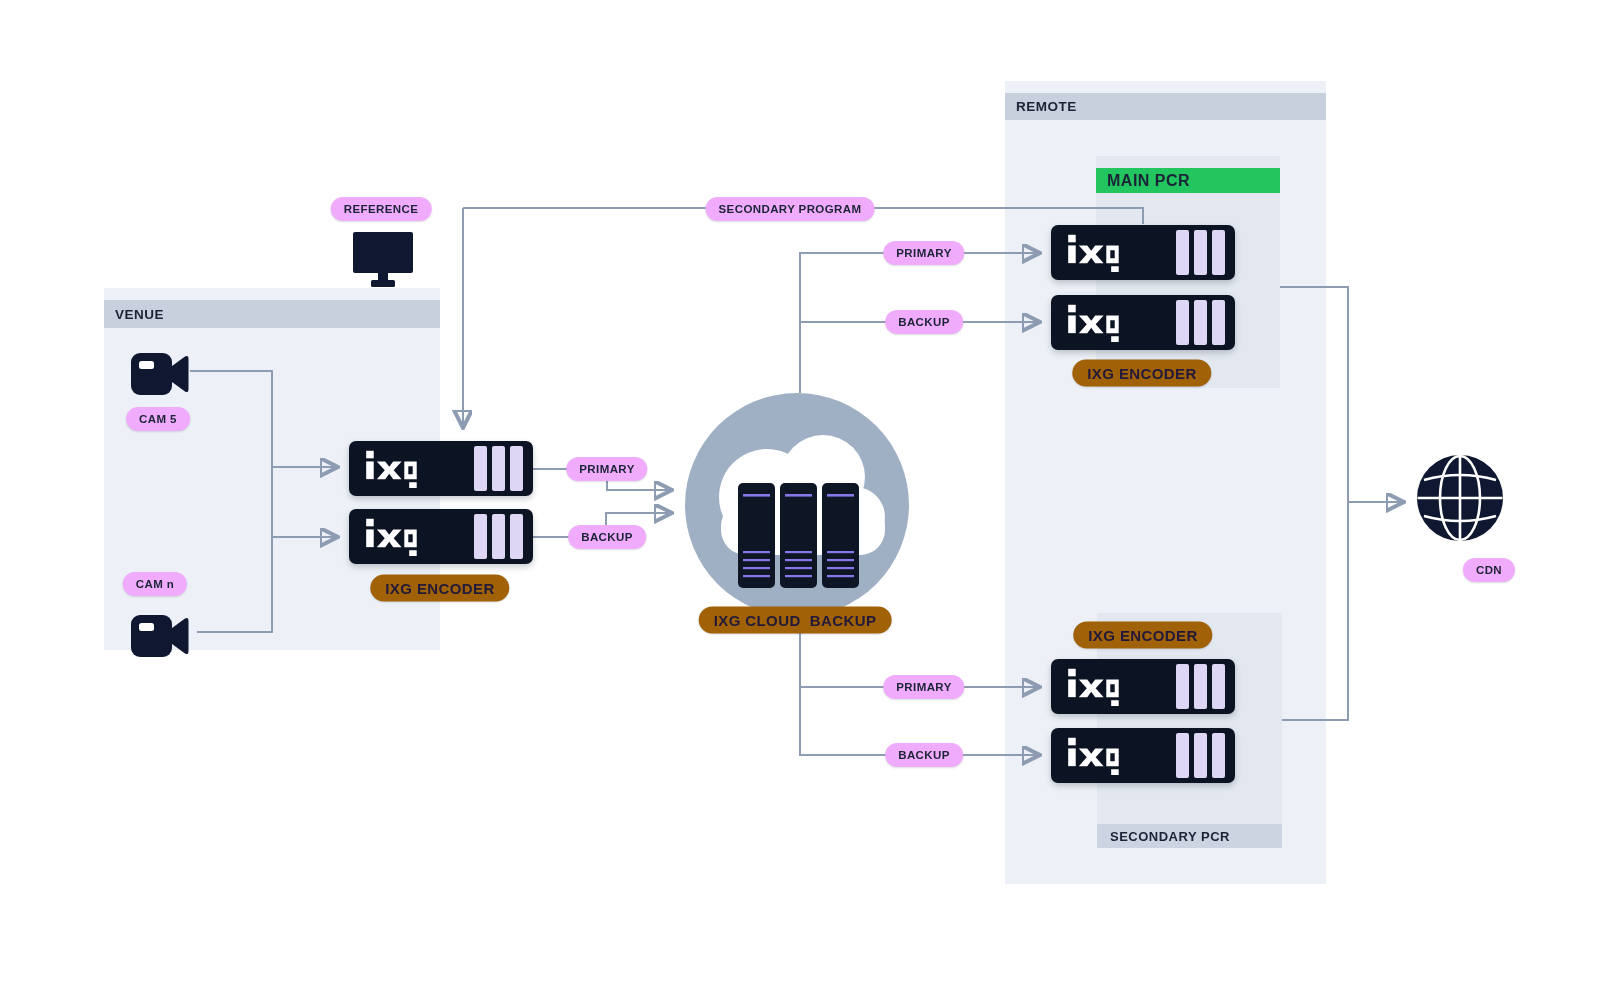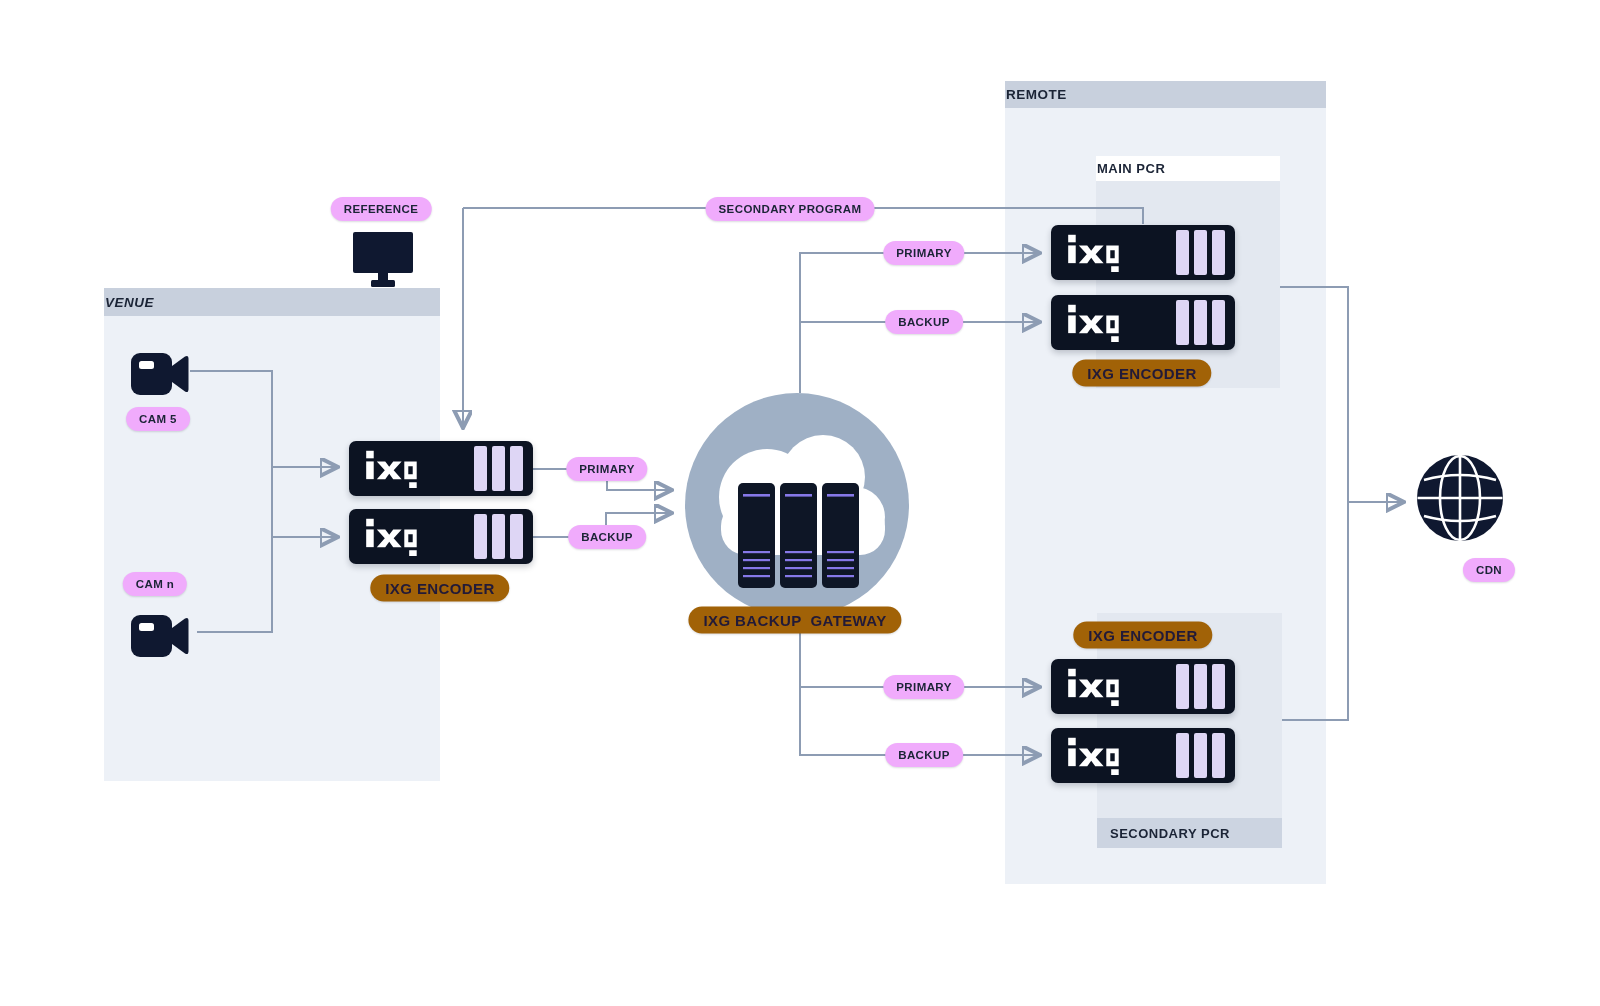--- a/index.html
+++ b/index.html
@@ -4,32 +4,32 @@
 <style>
   html,body{margin:0;padding:0;background:#ffffff;}
   body{width:1600px;height:1006px;overflow:hidden;
        font-family:"Liberation Sans","DejaVu Sans",sans-serif;
        -webkit-font-smoothing:antialiased;}
   .canvas{position:relative;width:1600px;height:1006px;background:#ffffff;}
 
   
   .panel{position:absolute;}
   .panel .panel-header{
-    position:absolute;left:0;top:0;right:0;
+    position:absolute;left:0;top:12px;right:0;
     background:#c8d0dd;color:#1b2436;
     font-size:13.5px;font-weight:700;letter-spacing:.5px;
-    display:flex;align-items:center;padding:0 1px;box-sizing:border-box;}
+    display:flex;align-items:center;padding:0 11px;box-sizing:border-box;}
   .panel .panel-footer{
     position:absolute;left:0;bottom:0;right:0;
     background:#ccd4e1;color:#1b2436;
     font-size:13px;font-weight:700;letter-spacing:.5px;
     display:flex;align-items:center;padding:0 13px;box-sizing:border-box;}
   .panel-outer{background:#edf1f7;}
   .panel-inner{background:#e3e8f0;}
-  .panel-inner .panel-header{background:#ffffff;font-size:13px;}
+  .panel-inner .panel-header{background:#22c55e;font-size:16px;}
 
   
   svg.wires{position:absolute;left:0;top:0;z-index:5;}
   svg.wires path{stroke:#8d9cb3;stroke-width:2;fill:none;}
 
   
   .pill{
     position:absolute;transform:translate(-50%,-50%);z-index:20;
     background:#f0abfc;color:#1b2436;
     font-size:11.5px;font-weight:700;letter-spacing:.4px;
@@ -52,34 +52,34 @@
 
   
   .abs{position:absolute;z-index:15;}
   .cloud-wrap{position:absolute;left:685px;top:393px;width:224px;height:224px;z-index:10;}
 </style>
 </head>
 <body>
 
 <div class="canvas">
 
-  <div class="panel panel-outer" style="left:104px;top:288px;width:336px;height:493px;font-style:italic;">
+  <div class="panel panel-outer" style="left:104px;top:288px;width:336px;height:362px;">
     <div class="panel-header" style="height:28px;">VENUE</div>
   </div>
 
   <div class="panel panel-outer" style="left:1005px;top:81px;width:321px;height:803px;">
     <div class="panel-header" style="height:27px;">REMOTE</div>
   </div>
 
   <div class="panel panel-inner" style="left:1096px;top:156px;width:184px;height:232px;">
     <div class="panel-header" style="height:25px;">MAIN PCR</div>
   </div>
 
   <div class="panel panel-inner" style="left:1097px;top:613px;width:185px;height:235px;">
-    <div class="panel-footer" style="height:30px;">SECONDARY PCR</div>
+    <div class="panel-footer" style="height:24px;">SECONDARY PCR</div>
   </div>
 
   <svg class="wires" width="1600" height="1006" viewBox="0 0 1600 1006">
     <defs>
       <marker id="arr" markerWidth="10" markerHeight="10" refX="8.5" refY="4.5" orient="auto">
         <path d="M0,0 L9,4.5 L0,9 Z" fill="#8d9cb3" stroke="none"></path>
       </marker>
     </defs>
 
     <path d="M190 371 L272 371 L272 632 L197 632"></path>
@@ -282,21 +282,21 @@
   <div class="pill" style="left:155px;top:584px;text-align:right;">CAM n</div>
 
   <div class="pill pill--purple" style="left:440px;top:588px;">IXG ENCODER</div>
 
   <div class="pill" style="left:607px;top:469px;">PRIMARY</div>
 
   <div class="pill" style="left:607px;top:537px;">BACKUP</div>
 
   <div class="pill" style="left:790px;top:209px;">SECONDARY PROGRAM</div>
 
-  <div class="pill pill--purple" style="left:795px;top:620px;">IXG BACKUP  GATEWAY</div>
+  <div class="pill pill--purple" style="left:795px;top:620px;">IXG CLOUD  BACKUP</div>
 
   <div class="pill" style="left:924px;top:253px;">PRIMARY</div>
 
   <div class="pill" style="left:924px;top:322px;">BACKUP</div>
 
   <div class="pill pill--purple" style="left:1142px;top:373px;">IXG ENCODER</div>
 
   <div class="pill pill--purple" style="left:1143px;top:635px;">IXG ENCODER</div>
 
   <div class="pill" style="left:924px;top:687px;">PRIMARY</div>

